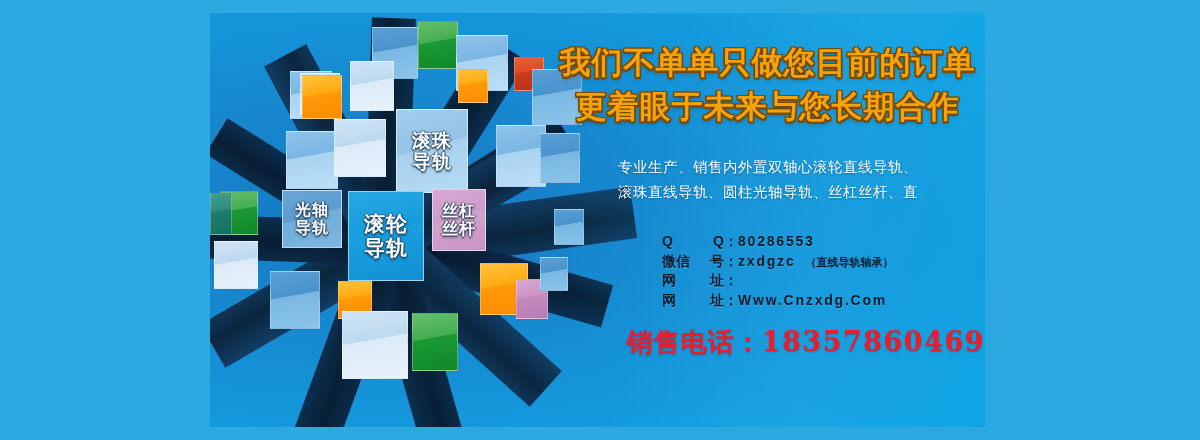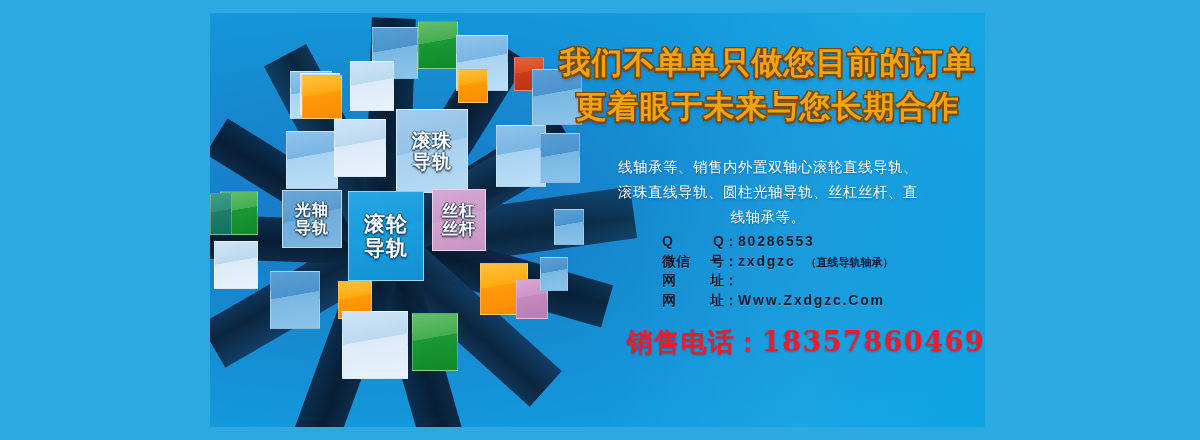--- a/index.html
+++ b/index.html
@@ -361,23 +361,22 @@
     <div id="banner-sheen"></div>
 
     <div id="content">
 
       <div id="headline">
         <span class="hl-line">我们不单单只做您目前的订单</span>
         <span class="hl-line">更着眼于未来与您长期合作</span>
       </div>
 
       <div id="desc">
-        <span class="d-line">线轴承等、销售内外置双轴心滚轮直线导轨、</span>
+        <span class="d-line">专业生产、销售内外置双轴心滚轮直线导轨、</span>
         <span class="d-line">滚珠直线导轨、圆柱光轴导轨、丝杠丝杆、直</span>
-        <span class="d-line last">线轴承等。</span>
       </div>
 
       <div id="contact">
 
         <div class="c-row">
           <span class="c-label">
             <span class="ch">Q</span>
             <span class="ch">Q</span>
           </span>
           <span class="c-sep">：</span>
@@ -401,21 +400,21 @@
           </span>
           <span class="c-sep">：</span>
         </div>
 
         <div class="c-row">
           <span class="c-label">
             <span class="ch">网</span>
             <span class="ch">址</span>
           </span>
           <span class="c-sep">：</span>
-          <span class="c-value mono">Www.Zxdgzc.Com</span>
+          <span class="c-value mono">Www.Cnzxdg.Com</span>
         </div>
 
       </div>
 
       <div id="phone">
         <span>销售电话：</span><span class="ph-num">18357860469</span>
       </div>
 
     </div>
   </div>

